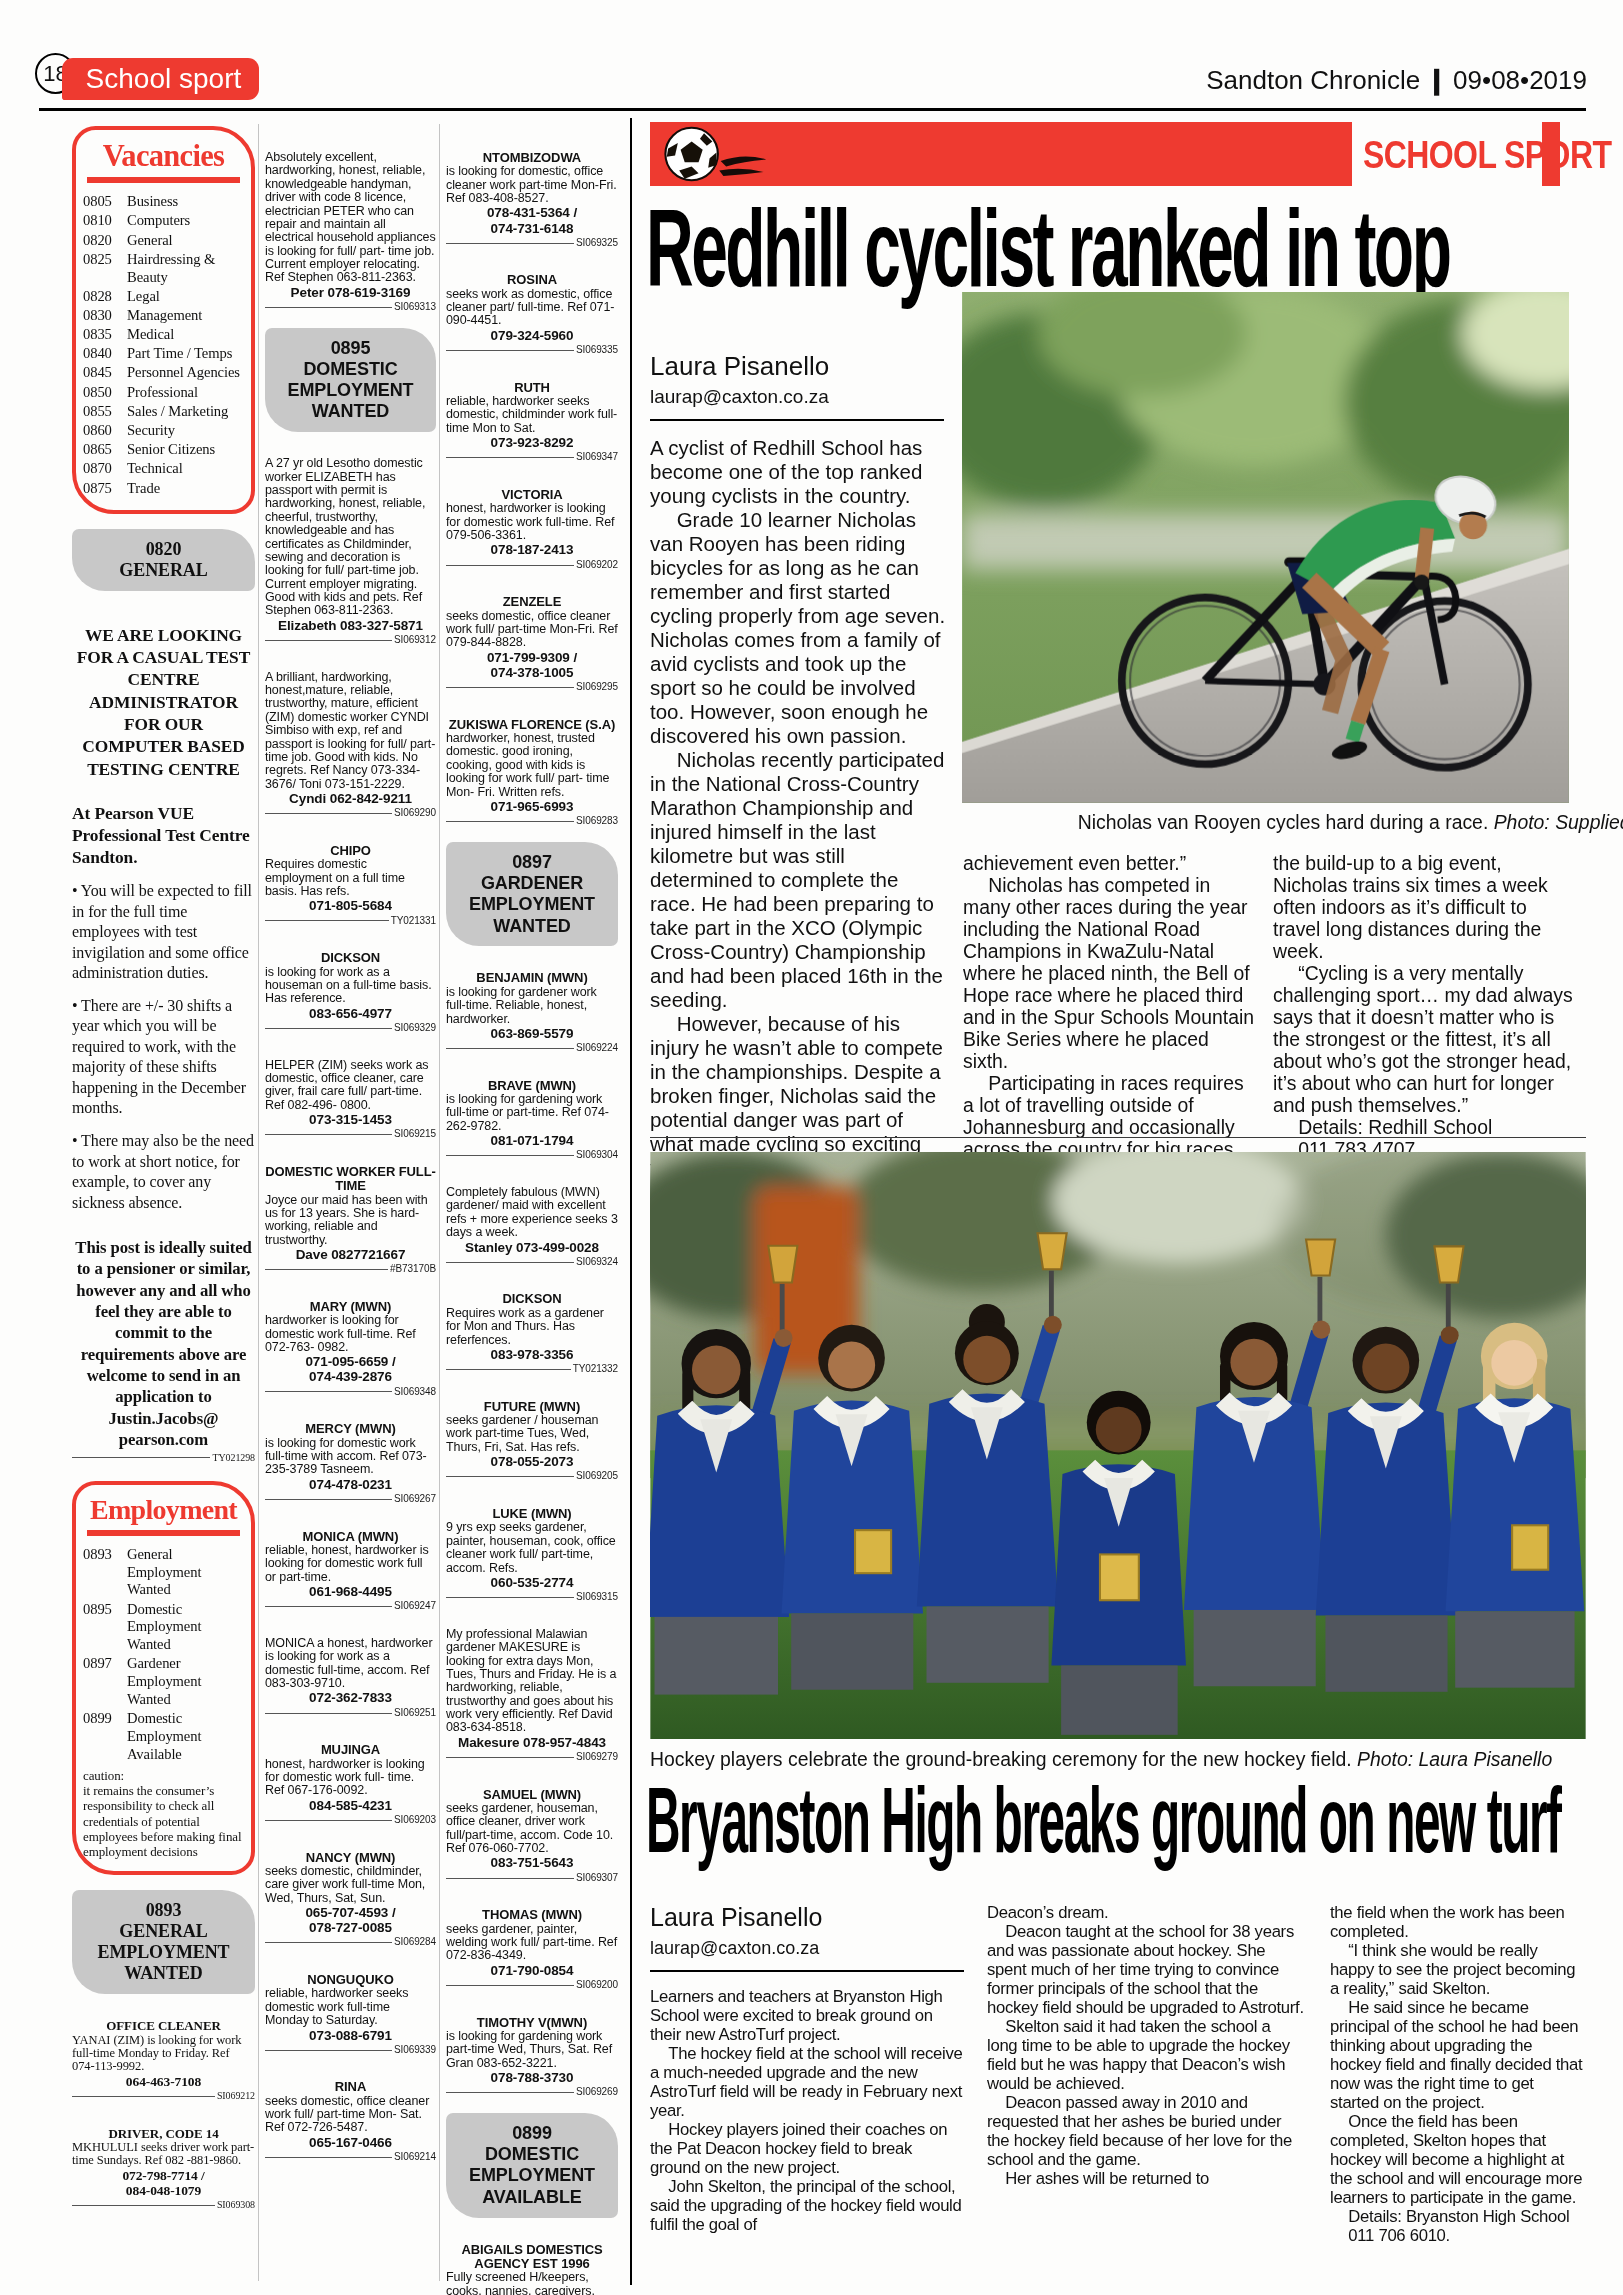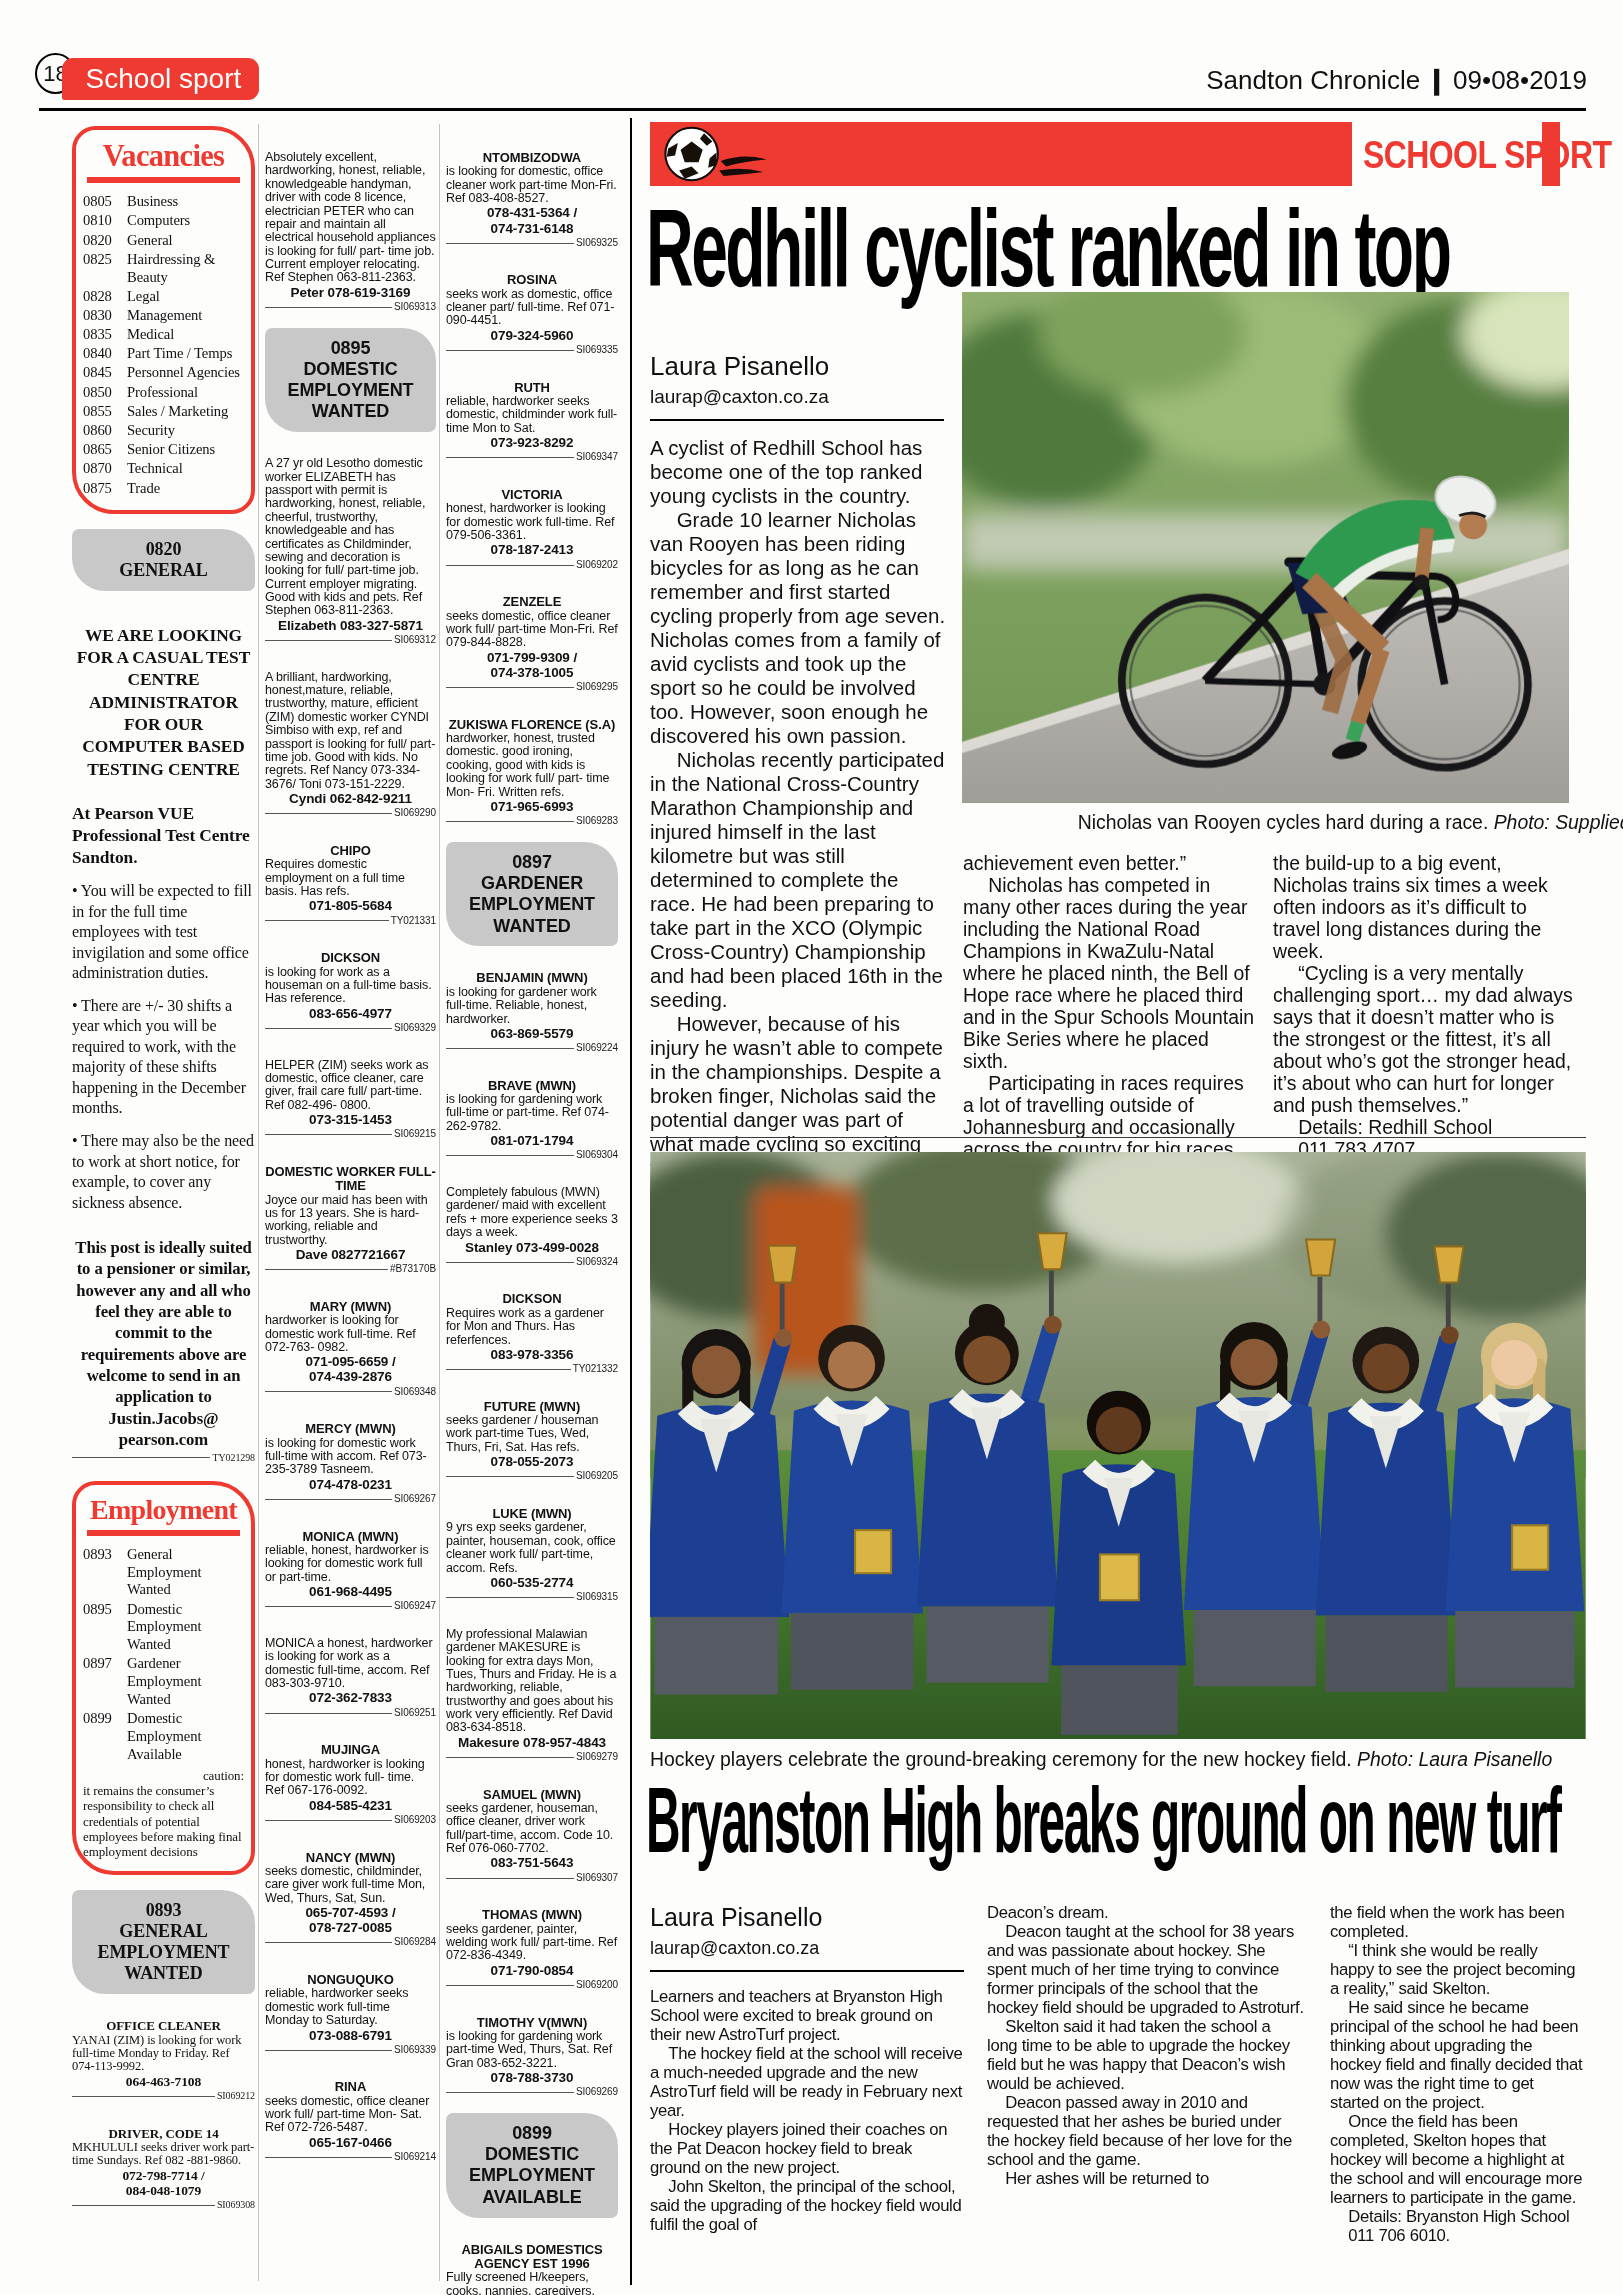--- a/index.html
+++ b/index.html
@@ -37,21 +37,21 @@
   .ad-phone{font-weight:bold;text-align:center;font-size:13.5px;line-height:1.12;}
   .ad-ref{display:flex;align-items:center;margin-top:2.1px;}
   .ref-line{flex:1;border-top:1.4px solid #555;height:0;}
   .ref-text{font-size:10px;padding-left:2.1px;color:#1a1a1a;}
   
   .p-head{font-weight:bold;text-align:center;font-size:17.4px;line-height:1.28;margin-top:33px;}
   .p-sub{font-weight:bold;font-size:17.4px;line-height:1.25;margin-top:23.6px;}
   #pearson-bullets p{font-size:16px;line-height:1.28;margin:12.5px 0 0;}
   .p-close{font-weight:bold;text-align:center;font-size:16.7px;line-height:1.28;margin-top:23.6px;}
   .emp-caution{font-size:13px;line-height:1.18;margin-top:4.2px;}
-  .emp-caution .cl{display:block;text-align:right;}
+  .emp-caution .cl{display:block;}
   
   #sport-banner-bar{left:650px;top:122px;width:702px;height:64px;background:var(--red,#ee3a30);}
   #soccer-ball{left:661px;top:125px;}
   #school-sport-label{left:1363px;top:133px;font-size:39px;font-weight:bold;color:var(--red,#ee3a30);
      transform:scaleX(.82);transform-origin:left top;letter-spacing:-0.7px;white-space:nowrap;}
   #banner-end-block{left:1542px;top:122px;width:18px;height:64px;background:var(--red,#ee3a30);}
   
   .headline{font-weight:bold;white-space:nowrap;transform-origin:left top;line-height:1;color:#000;}
   #headline1{left:646px;top:193px;font-size:110px;letter-spacing:-4.2px;transform:scaleX(.60);}
   #headline2{left:646px;top:1774px;font-size:92px;letter-spacing:-2.8px;transform:scaleX(.52);}

